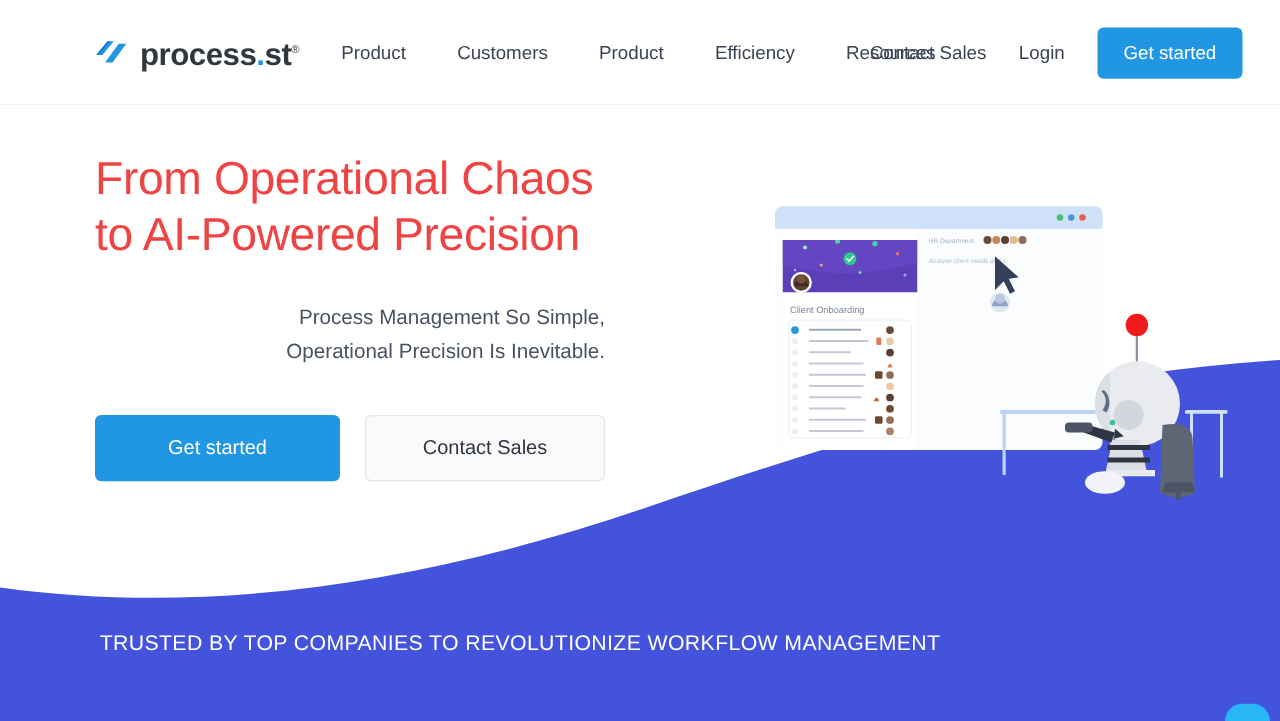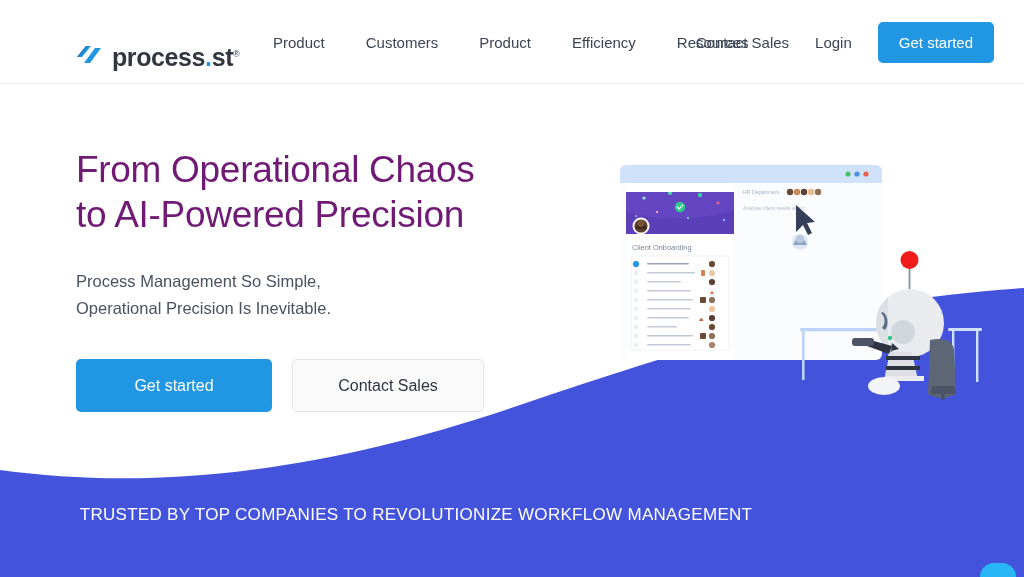--- a/index.html
+++ b/index.html
@@ -10,21 +10,21 @@
   }
   .page { position:relative; width:1024px; height:577px; background:#fff; }
 
   
   .header {
     position:absolute; top:0; left:0; width:1024px; height:84px;
     background:#fff; z-index:40;
     border-bottom:1px solid #f2f3f5;
     display:flex; align-items:center;
   }
-  .logo { position:absolute; left:75px; top:43px; display:flex; align-items:center; }
+  .logo { position:absolute; left:75px; top:30px; display:flex; align-items:center; }
   .logo-mark { width:28px; height:26px; margin-right:9px; }
   .logo-text {
     font-size:25px; font-weight:700; color:#31363f; letter-spacing:-0.4px;
     line-height:1; position:relative; top:1px; white-space:nowrap;
   }
   .logo-dot { color:#2196e3; }
   .logo-st { font-weight:600; color:#31363f; }
   .logo-reg { font-size:9px; vertical-align:super; font-weight:400; color:#31363f; }
 
   .nav { position:absolute; left:273px; top:33px; display:flex; gap:41px; }
@@ -39,24 +39,24 @@
     padding:0 21px; height:41px; line-height:41px; border-radius:5px;
     border:none; cursor:pointer; white-space:nowrap;
     font-family:"Liberation Sans", sans-serif;
   }
 
   
   .wave { position:absolute; left:0; top:0; width:1024px; height:577px; z-index:1; }
 
   
   .hero-copy { position:absolute; left:76px; top:120px; z-index:20; }
-  h1 { font-size:37px; line-height:45px; color:#701a75; font-weight:400; letter-spacing:-0.3px;margin-top:27px; }
+  h1 { font-size:37px; line-height:45px; color:#ef4444; font-weight:400; letter-spacing:-0.3px; }
   h1 .bold { font-weight:400; display:block; }
   .sub {
-    margin-top:31px; font-size:16.5px; line-height:27px; color:#4a5260; font-weight:400;
+    margin-top:31px; font-size:16.5px; line-height:27px; color:#4a5260; font-weight:400;text-align:right;
   }
   .cta-row { margin-top:37px; display:flex; gap:20px; }
   .btn-primary {
     background:#2196e3; color:#fff; font-size:16px;
     width:196px; height:53px; border-radius:5px; border:none; cursor:pointer;
     font-family:"Liberation Sans", sans-serif;
   }
   .btn-secondary {
     background:#fafafa; color:#2e3440; font-size:16px;
     width:192px; height:53px; border-radius:5px; cursor:pointer;

